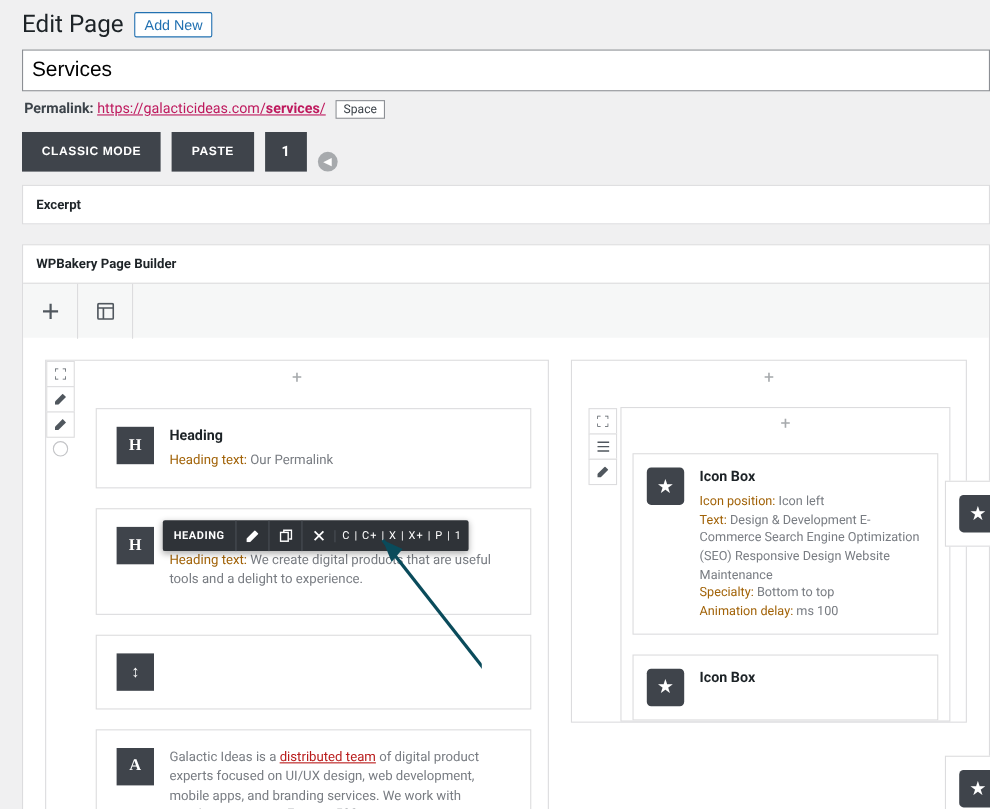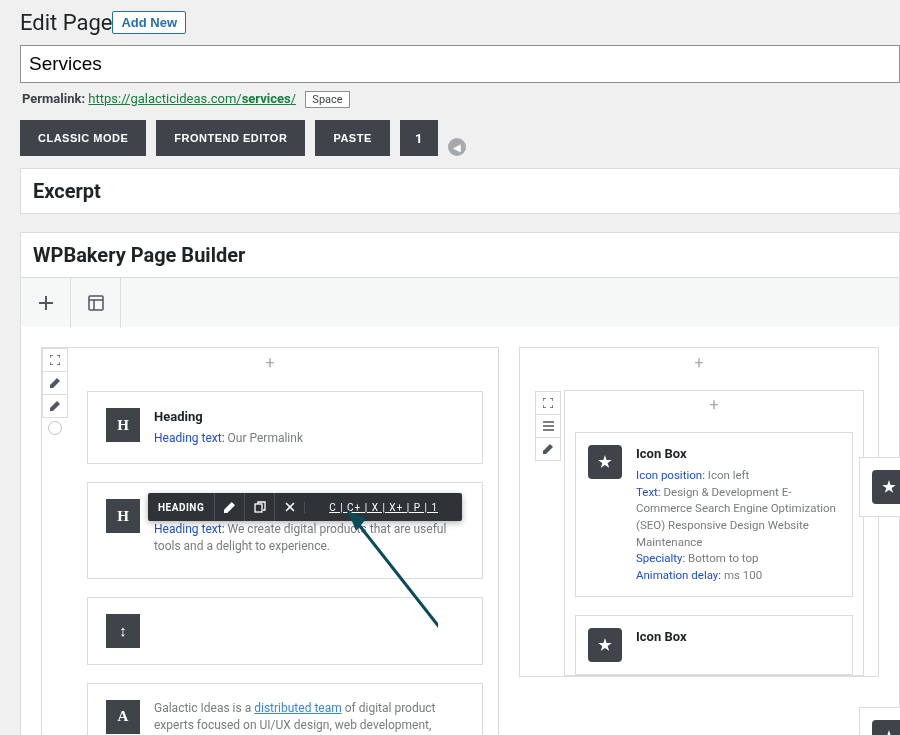--- a/index.html
+++ b/index.html
@@ -1,60 +1,60 @@
 <!DOCTYPE html>
 <html><head>
 <meta charset="utf-8">
 <style>
   html,body{margin:0;padding:0;font-family:-apple-system,BlinkMacSystemFont,"Segoe UI",Roboto,"Helvetica Neue",Arial,sans-serif;background:#f0f0f1;color:#1d2327;font-size:13px;}
   *{box-sizing:border-box;}
   .wrap{padding:10px 0 0 20px;width:900px;}
-  .page-header{display:flex;align-items:center;margin-bottom:10px;}
+  .page-header{display:flex;align-items:center;gap:10px;margin-bottom:10px;}
   .page-title{font-size:22px;font-weight:400;margin:0;}
-  .add-new-btn{border:1px solid #2271b1;color:#2271b1;background:#fff;padding:3px 8px;font-size:13px;border-radius:2px;cursor:pointer;font-weight:bold;}
+  .add-new-btn{border:1px solid #2271b1;color:#2271b1;background:#fff;padding:3px 8px;font-size:13px;border-radius:2px;cursor:pointer;}
   .title-input{width:880px;height:38px;font-size:19px;padding:3px 8px;border:1px solid #8c8f94;background:#fff;}
   .permalink-row{margin:8px 0 12px 2px;font-size:13px;color:#3c434a;}
-  .permalink-row a{color:#15803d;text-decoration:underline;}
+  .permalink-row a{color:#be185d;text-decoration:underline;}
   .permalink-row a strong{font-weight:700;}
   .edit-slug-btn{display:inline-block;border:1px solid #8c8f94;background:#fff;padding:1px 6px;font-size:11px;margin-left:6px;cursor:pointer;}
   .mode-bar{display:flex;gap:10px;align-items:flex-end;margin-bottom:12px;}
   .dark-btn{background:#3f444b;color:#fff;border:none;padding:0 18px;height:36px;font-size:11px;letter-spacing:.5px;font-weight:700;text-transform:uppercase;display:flex;align-items:center;cursor:pointer;}
   .dark-badge{background:#3f444b;color:#fff;width:38px;height:36px;display:flex;align-items:center;justify-content:center;font-weight:700;}
   .circle-arrow{width:18px;height:18px;border-radius:50%;background:#a7aaad;display:flex;align-items:center;justify-content:center;color:#fff;font-size:10px;}
   .panel{background:#fff;border:1px solid #dcdcde;margin-top:10px;width:880px;}
-  .panel-title{font-weight:700;padding:10px 12px;font-size:20px;}
+  .panel-title{font-weight:700;padding:10px 12px;font-size:12px;}
   .builder-toolbar{height:50px;border-top:1px solid #dcdcde;background:#f6f7f7;display:flex;align-items:center;}
   .tb-btn{width:50px;height:50px;display:flex;align-items:center;justify-content:center;border-right:1px solid #dcdcde;cursor:pointer;color:#50575e;}
   .canvas{display:flex;gap:20px;padding:20px;align-items:flex-start;}
   .column-box{background:#fff;border:1px solid #dcdcde;position:relative;}
   .col-left{width:460px;}
   .col-right{width:360px;}
   .col-head{height:28px;display:flex;align-items:center;justify-content:center;color:#8c8f94;}
   .plus-mini{font-size:16px;color:#a7aaad;}
   .side-controls{position:absolute;left:0;top:0;width:26px;display:flex;flex-direction:column;z-index:2;}
   .sc-btn{height:24px;border:1px solid #dcdcde;background:#fff;display:flex;align-items:center;justify-content:center;font-size:11px;color:#50575e;margin-bottom:-1px;cursor:pointer;}
   .sc-circle{width:14px;height:14px;border-radius:50%;border:1px solid #c3c4c7;margin:4px auto;}
   .elements{padding:15px 15px 0 45px;}
   .el-card{border:1px solid #dcdcde;background:#fff;padding:16px 18px;margin-bottom:18px;display:flex;gap:14px;position:relative;}
   .el-icon{width:34px;height:34px;background:#3f444b;color:#fff;display:flex;align-items:center;justify-content:center;font-size:15px;font-weight:700;flex-shrink:0;font-family:Georgia,serif;}
   .el-icon.star{border-radius:4px;}
   .el-body{font-size:12px;color:#787c82;line-height:1.45;flex:1;min-width:0;}
   .el-title{font-weight:700;color:#1d2327;font-size:13px;margin-bottom:3px;}
-  .meta-label{color:#1d4ed8;}
-  .el-body a{color:#3b82f6;text-decoration:underline;margin-top:12px;}
+  .meta-label{color:#a16207;}
+  .el-body a{color:#b91c1c;text-decoration:underline;margin-top:12px;}
   
   .inner-col{border:1px solid #dcdcde;position:relative;margin:14px 14px 0 44px;}
   .inner-head{height:26px;display:flex;align-items:center;justify-content:center;}
   .inner-elements{padding:15px 10px 0 10px;}
   .inner-side{position:absolute;left:-30px;top:0;width:26px;display:flex;flex-direction:column;}
   
   .el-toolbar{position:absolute;top:10px;left:60px;height:28px;background:#2f3338;color:#fff;display:flex;align-items:center;border-radius:2px;box-shadow:0 2px 6px rgba(0,0,0,.3);font-size:10px;z-index:5;}
   .et-label{padding:0 10px;font-weight:700;letter-spacing:.5px;}
   .et-btn{width:30px;height:28px;display:flex;align-items:center;justify-content:center;border-left:1px solid #4a4f55;cursor:pointer;}
-  .et-extra{padding:0 24px;border-left:1px solid #4a4f55;letter-spacing:1px;text-decoration:underline;}
+  .et-extra{padding:0 6px;border-left:1px solid #4a4f55;letter-spacing:1px;}
   
   .arrow-svg{position:absolute;pointer-events:none;z-index:6;}
   
   .peek{position:absolute;right:-40px;width:60px;background:#fff;border:1px solid #dcdcde;padding:12px;}
   .right-group{position:relative;}
   svg{display:block;}
 </style>
 </head>
 <body>
 
@@ -68,21 +68,20 @@
   <input class="title-input" type="text" value="Services" style="">
 
   <div class="permalink-row">
     <strong>Permalink:</strong>
     <a href="#"><span>https://galacticideas.com/</span><strong>services</strong><span>/</span></a>
     <span class="edit-slug-btn">Space</span>
   </div>
 
   <div class="mode-bar">
     <button class="dark-btn">Classic Mode</button>
-    <button class="dark-btn">Frontend Editor</button>
     <button class="dark-btn">Paste</button>
     <div class="dark-badge">1</div>
     <div class="circle-arrow">◀</div>
   </div>
 
   <div class="panel">
     <div class="panel-title">Excerpt</div>
   </div>
 
   <div class="panel" style="margin-top:18px;">

